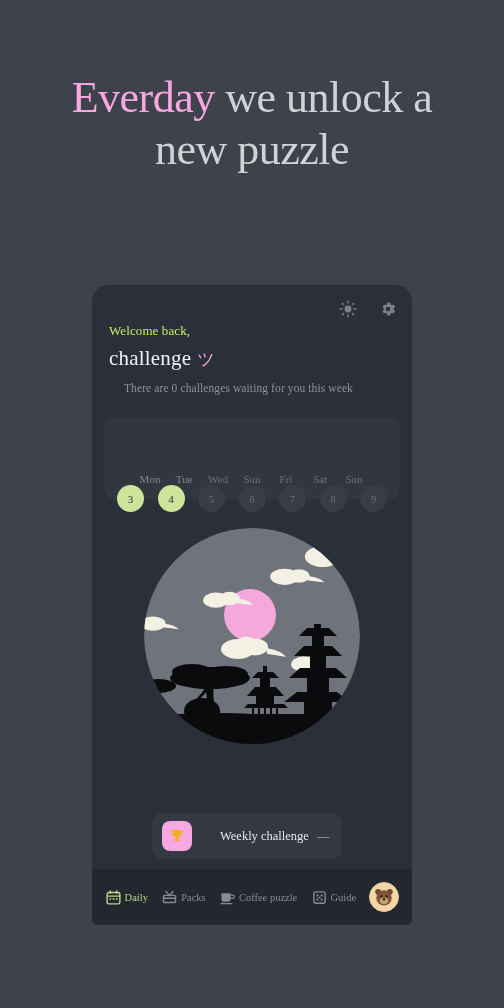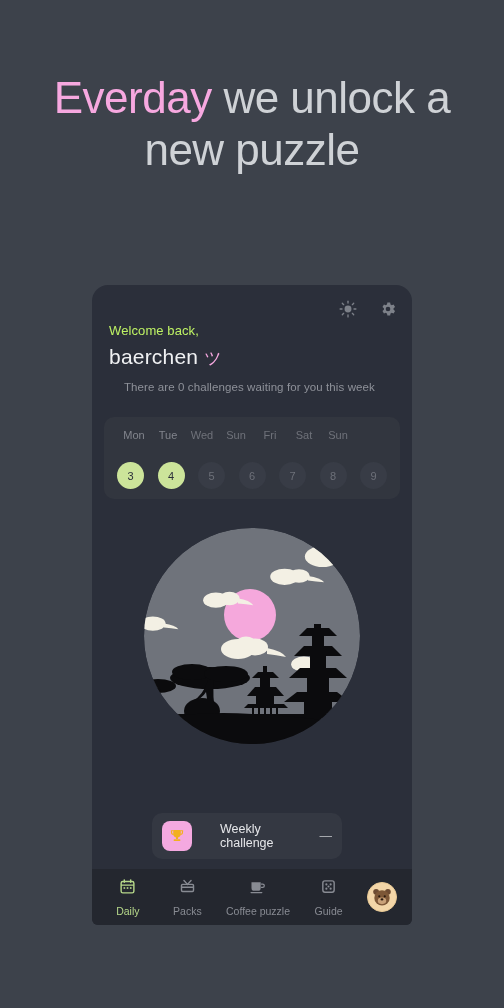--- a/index.html
+++ b/index.html
@@ -6,20 +6,21 @@
   html, body {
     width: 504px; height: 1008px;
     background: #3d424b;
     font-family: "Liberation Sans", sans-serif;
     overflow: hidden;
   }
   .screen {
     position: relative;
     width: 504px; height: 756px;
     background: #3d424b;
+    font-family: Liberation Serif, serif;
   }
 
   
   .headline {
     position: absolute;
     top: 72px; left: 0; right: 0;
     text-align: center;
     font-size: 44px;
     line-height: 52px;
     font-weight: 400;
@@ -84,22 +85,23 @@
     width: 296px; height: 82px;
     background: #32363f;
     border-radius: 10px;
     padding: 12px 8px 10px 8px;
     display: flex;
     flex-direction: column;
     justify-content: space-between;
   }
   .week-row {
     display: flex;
-    justify-content: flex-start;
+    justify-content: center;
     padding: 0 5px;
+    margin-top: 44px;
   }
   .week-day-label {
     width: 34px;
     text-align: center;
     font-size: 11px;
     color: #82858d;
   }
   .week-day-label.dim { color: #6f727a; }
   .week-circle {
     width: 27px; height: 27px;
@@ -162,23 +164,23 @@
     left: 0; right: 0; bottom: 0;
     height: 56px;
     background: #24272f;
     display: flex;
     align-items: center;
     justify-content: space-around;
     padding: 0 6px;
   }
   .nav-item {
     display: flex;
-    flex-direction: column;
+    flex-direction: row;
     align-items: center;
-    gap: 10px;
+    gap: 3px;
     cursor: pointer;
     min-width: 42px;
   }
   .nav-label {
     font-size: 10.5px;
     color: #888b93;
   }
   .nav-item.active .nav-label { color: #b6d88a; }
   .nav-icon { height: 18px; display: flex; align-items: center; justify-content: center; }
   .avatar {
@@ -221,21 +223,21 @@
         <svg width="18" height="18" viewBox="0 0 24 24">
           <path fill="#7d8189" d="M19.4 13a7.6 7.6 0 0 0 0-2l2-1.6-2-3.4-2.4 1a7.5 7.5 0 0 0-1.7-1l-.4-2.6h-3.8l-.4 2.6a7.5 7.5 0 0 0-1.7 1l-2.4-1-2 3.4L6.6 11a7.6 7.6 0 0 0 0 2l-2 1.6 2 3.4 2.4-1c.5.4 1.1.8 1.7 1l.4 2.6h3.8l.4-2.6c.6-.2 1.2-.6 1.7-1l2.4 1 2-3.4-2-1.6z"></path>
           <circle cx="12" cy="12" r="3.1" fill="#2b2f3a"></circle>
         </svg>
       </div>
     </div>
 
     <div class="greeting">
       <div class="greet-small">Welcome back,</div>
       <div class="greet-name">
-        <span>baerchen</span><span class="emoji">ツ</span>
+        <span>challenge</span><span class="emoji">ツ</span>
       </div>
       <div class="greet-sub">There are 0 challenges waiting for you this week</div>
     </div>
 
     <div class="week">
       <div class="week-row">
         <div class="week-day-label">Mon</div>
         <div class="week-day-label">Tue</div>
         <div class="week-day-label dim">Wed</div>
         <div class="week-day-label dim">Sun</div>

